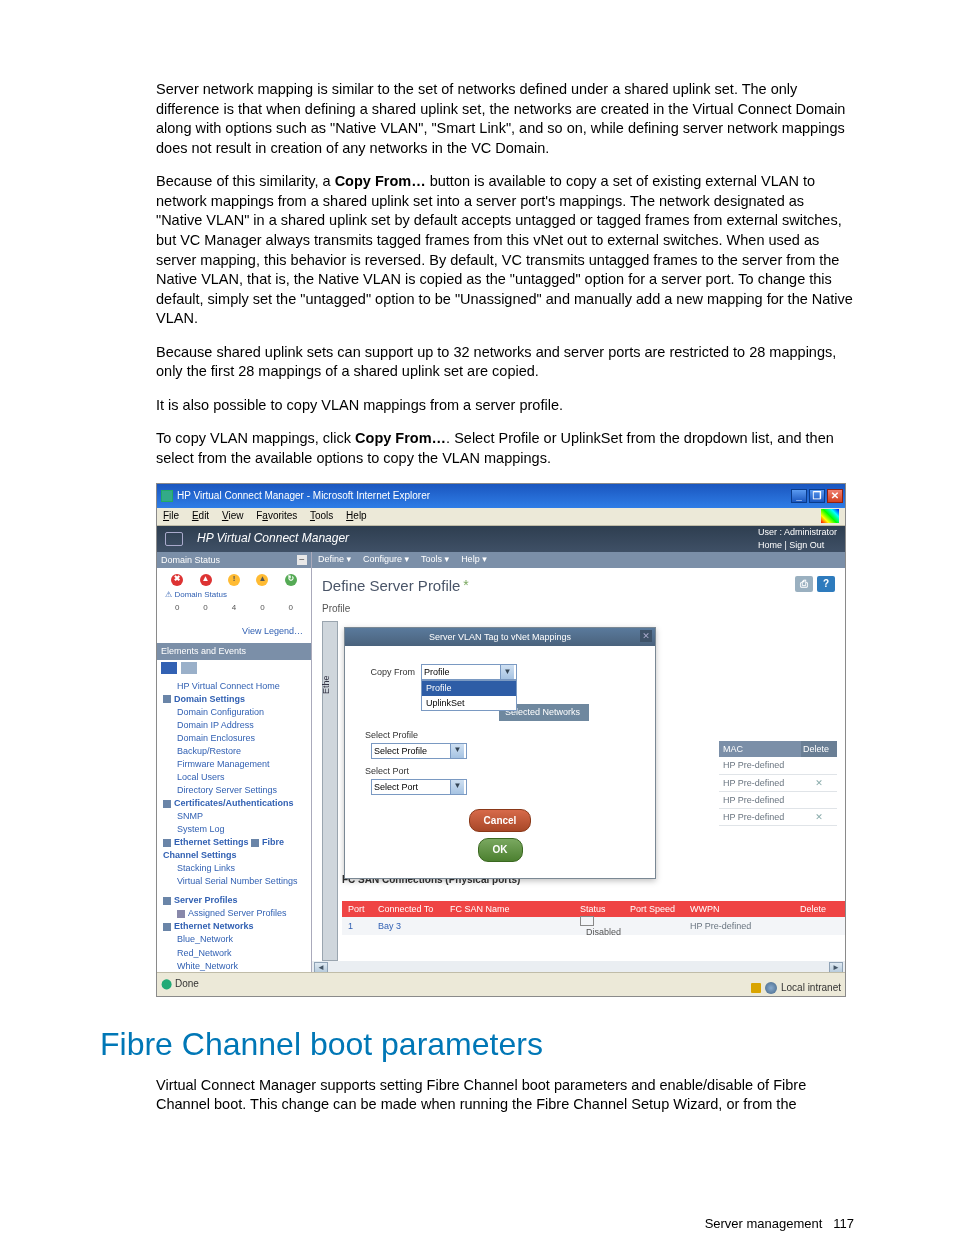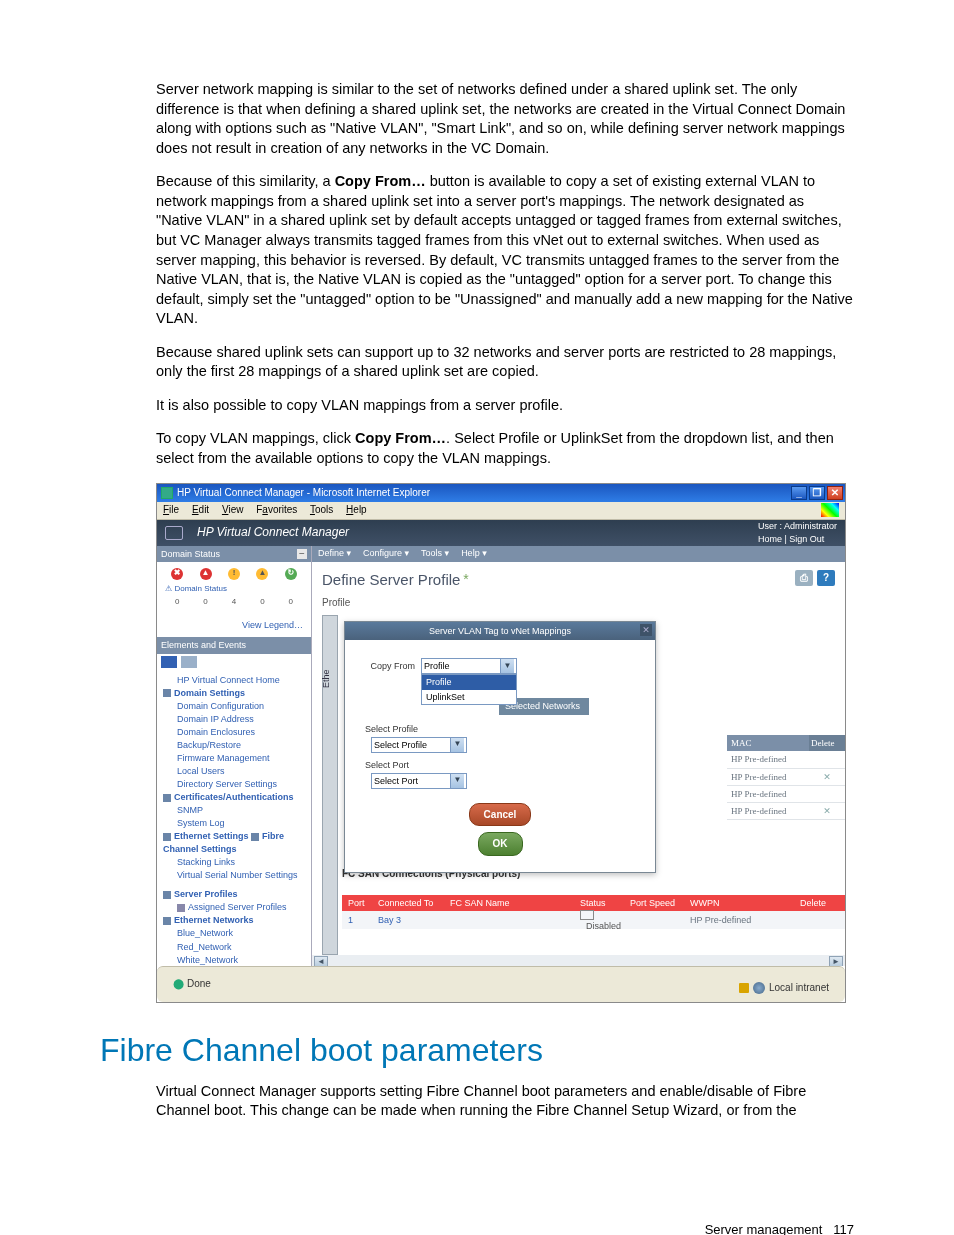--- a/index.html
+++ b/index.html
@@ -25,21 +25,21 @@
   .screenshot {
     margin: 8px 0 20px 56px;
     width: 690px;
     border: 1px solid #8a8a8a;
     font-size: 10px;
     font-family: Tahoma, Arial, sans-serif;
     background: #fff;
   }
   
   .ie-titlebar {
-    height: 18px;
+    height: 24px;
     background: linear-gradient(#1a56bf, #2f7de6);
     color: #fff;
     display: flex;
     align-items: center;
     padding: 0 2px 0 4px;
     justify-content: space-between;
   }
   .ie-titlebar .left { display:flex; align-items:center; gap:4px; }
   .ie-ico { width:12px;height:12px;background:#3a8;border:1px solid #2a6; }
   .win-btns { display:flex; gap:2px; }
@@ -96,34 +96,34 @@
   .dropdown-open { position:relative; }
   .dropdown-list { position:absolute;top:16px;left:62px;width:96px;border:1px solid #7a99c2;background:#fff;z-index:10; }
   .dropdown-list div { font-size:9px;padding:1px 4px; }
   .dropdown-list .sel { background:#2e5da6;color:#fff; }
   .sel-net-hdr { background:#6f889f;color:#fff;font-size:9px;padding:2px 6px;width:90px;margin-left:140px;margin-top:-2px;margin-bottom:8px; }
   .modal-btns { display:flex;justify-content:center;gap:12px;padding:10px 0 6px 0; }
   .mbtn { font-size:10px;font-weight:700;color:#fff;padding:4px 14px;border-radius:10px;border:1px solid #888; }
   .mbtn.cancel { background:linear-gradient(#d76a4a,#a84828);border-color:#8a3818; }
   .mbtn.ok { background:linear-gradient(#7aa860,#4c8030);border-color:#3a6820; }
   
-  .mac-col { position:absolute;right:0;top:120px;width:118px;font-size:9px;font-family:Liberation Serif, serif; }
+  .mac-col { position:absolute;right:8px;top:120px;width:118px;font-size:9px; }
   .mac-hdr { background:#7b8fa8;color:#fff;display:flex; }
   .mac-hdr span:first-child{flex:1;padding:2px 4px;} .mac-hdr span:last-child{width:36px;padding:2px;background:#6a7f95;}
   .mac-row { display:flex;border-bottom:1px solid #e0e4e8;color:#6a7580;padding:2px 0; }
   .mac-row span:first-child{flex:1;padding:0 4px;} .mac-row span:last-child{width:36px;text-align:center;color:#8aa;}
   
   .fc-label { position:absolute;left:30px;top:252px;font-size:10px;font-weight:700;color:#333; }
   .fc-table { position:absolute;left:30px;top:280px;right:0;font-size:9px; }
   .fc-thead { background:#ef4444;color:#fff;display:flex;height:16px;align-items:center; }
   .fc-thead span, .fc-trow span { padding:0 6px; }
   .fc-trow { display:flex;height:18px;align-items:center;color:#3261b3;background:#f3f5f8; }
   .chk { width:10px;height:10px;border:1px solid #888;display:inline-block;vertical-align:middle;margin-right:3px;}
   
-  .ie-status { height:36px;background:#ece9d8;display:flex;align-items:center;justify-content:space-between;padding:0 16px;border-top:1px solid #c0bca8;font-size:10px;color:#333;border-radius:6px; }
+  .ie-status { height:24px;background:#ece9d8;display:flex;align-items:center;justify-content:space-between;padding:0 4px;border-top:1px solid #c0bca8;font-size:10px;color:#333; }
   .ie-status .right { display:flex;align-items:center;gap:4px;margin-top:8px; }
   .lock { width:10px;height:10px;background:#d9a400;display:inline-block;border-radius:1px; }
   .world { width:12px;height:12px;border-radius:50%;background:radial-gradient(#8ac,#468);display:inline-block; }
   .hscroll { height:14px;background:#eaeef2;display:flex;align-items:center;justify-content:space-between;padding:0 2px; }
   .harrow { width:14px;height:12px;background:linear-gradient(#dfe9f2,#b4c9db);border:1px solid #8fa2b5;display:flex;align-items:center;justify-content:center;font-size:8px;color:#456; }
   .footer { margin-top:100px;text-align:right;font-size:13px;padding-right:0; }
 </style>
 </head>
 <body>
 

